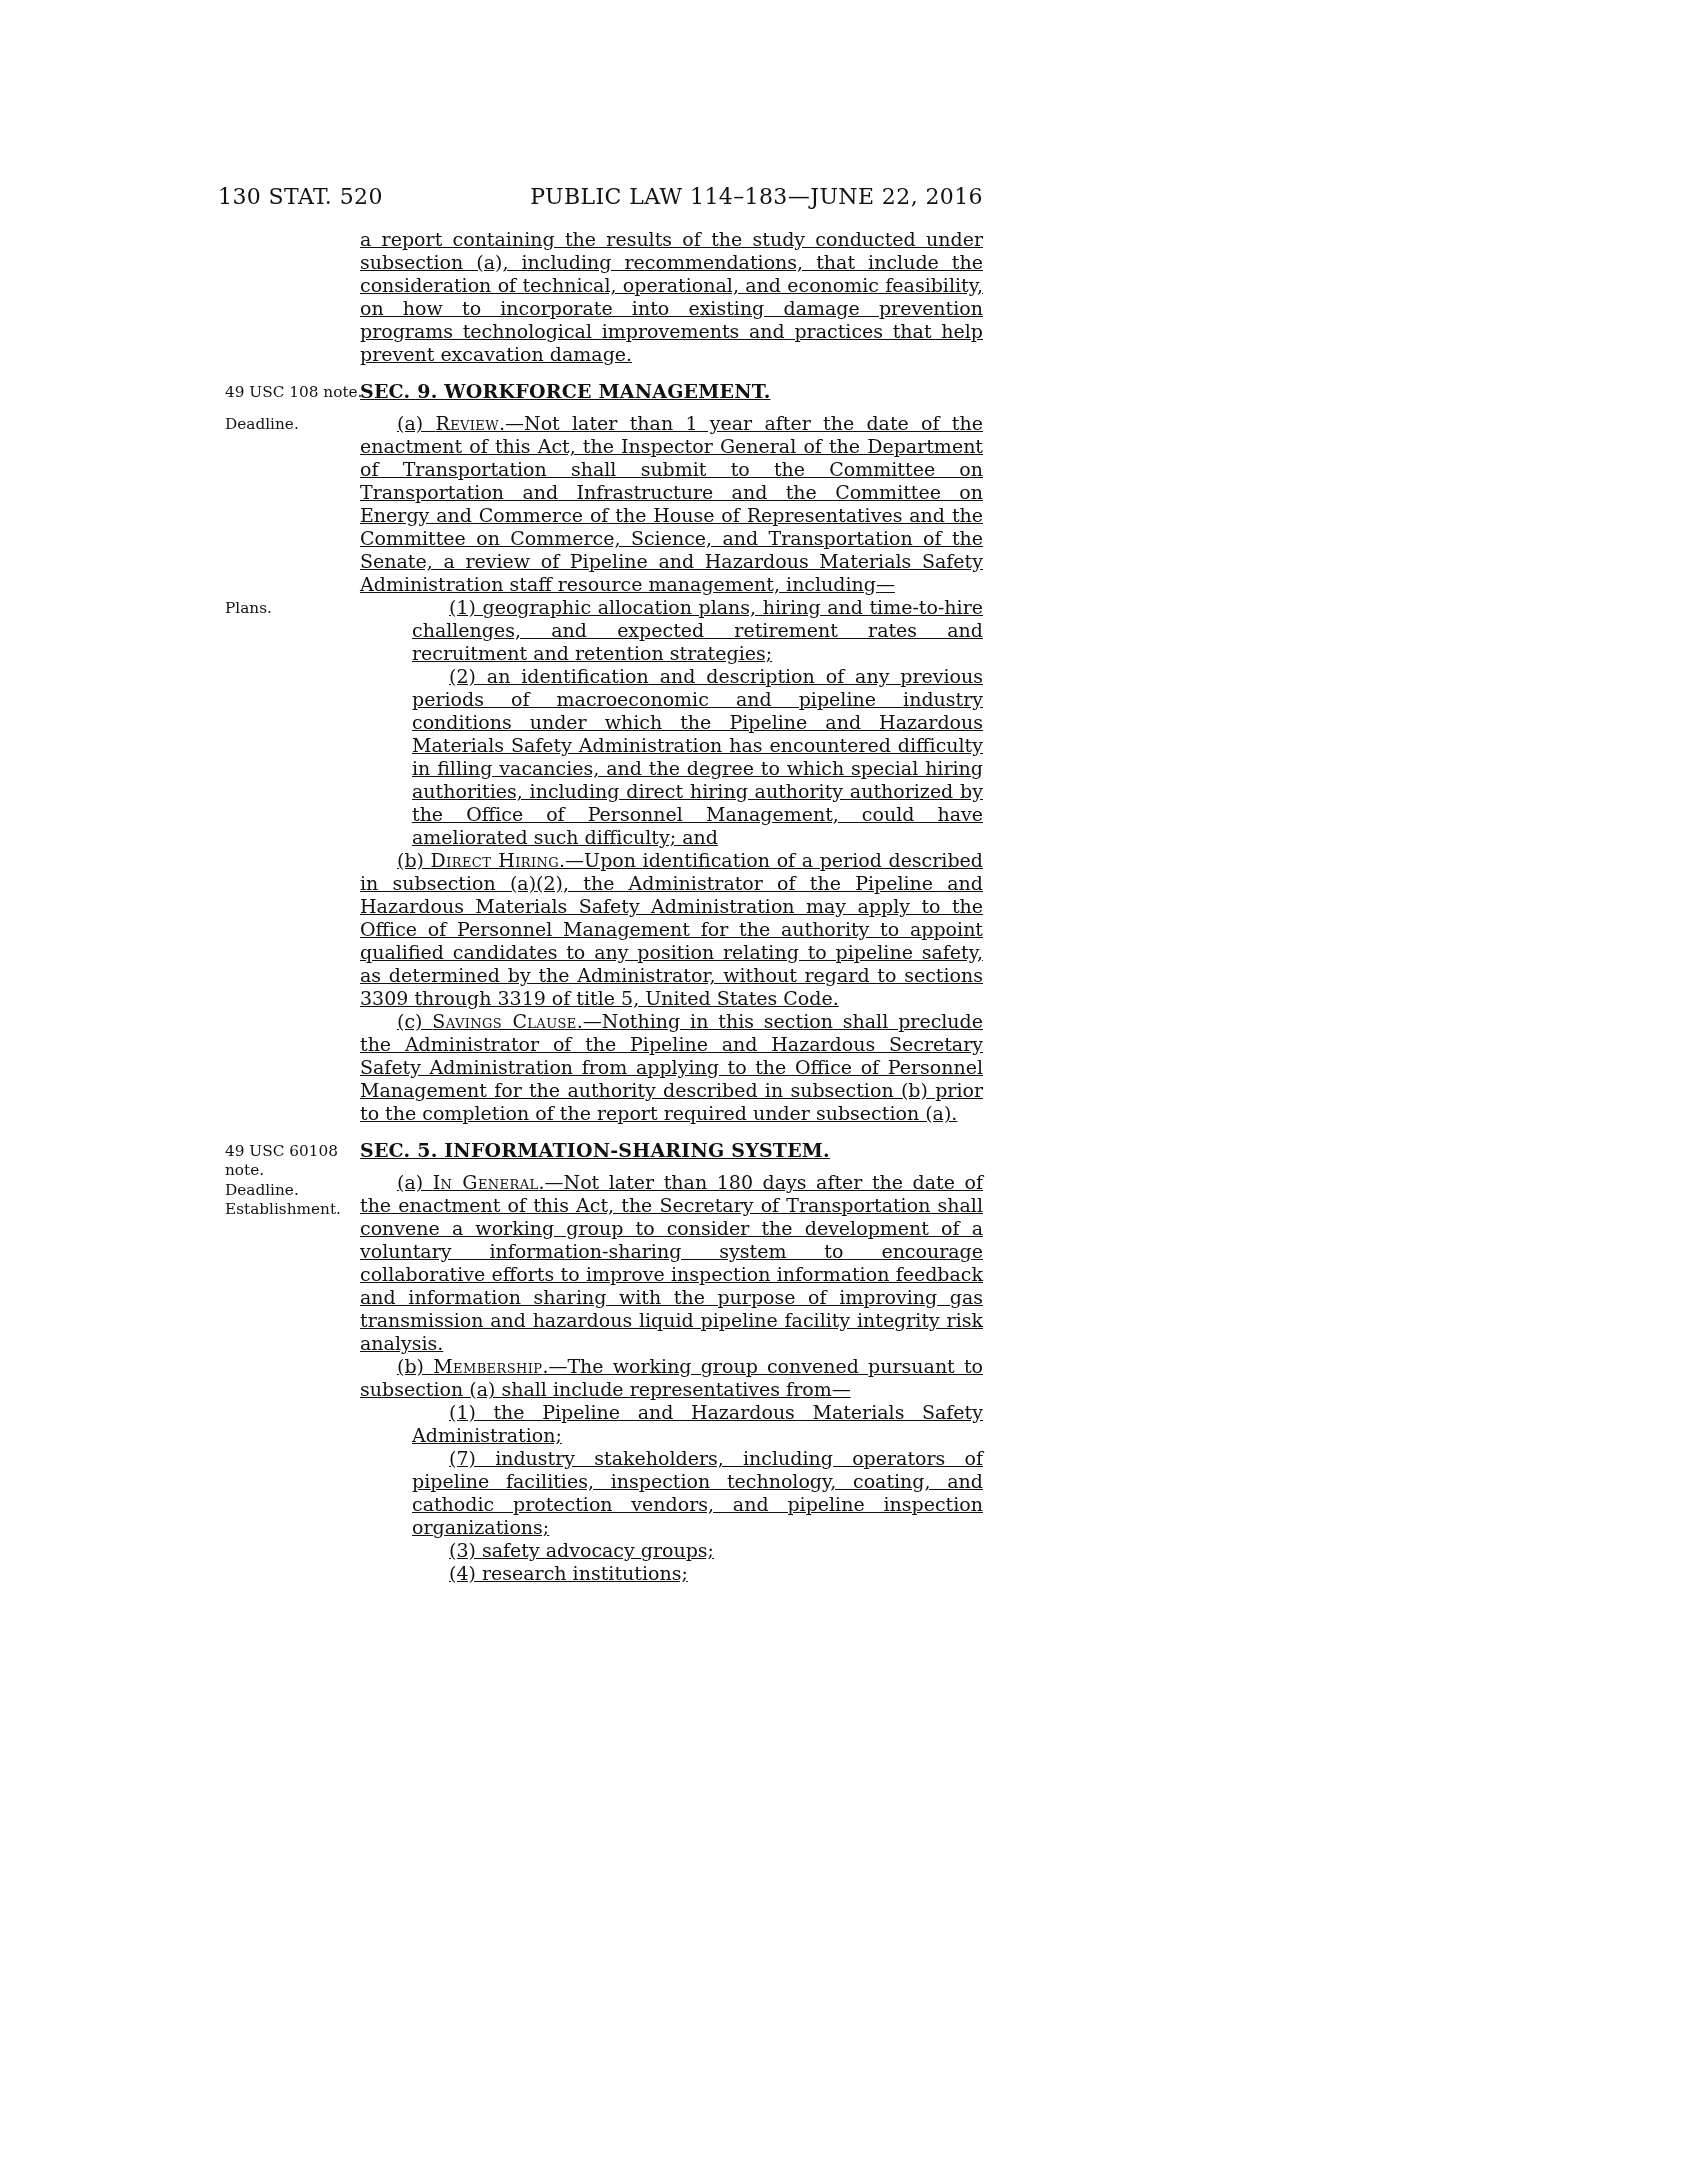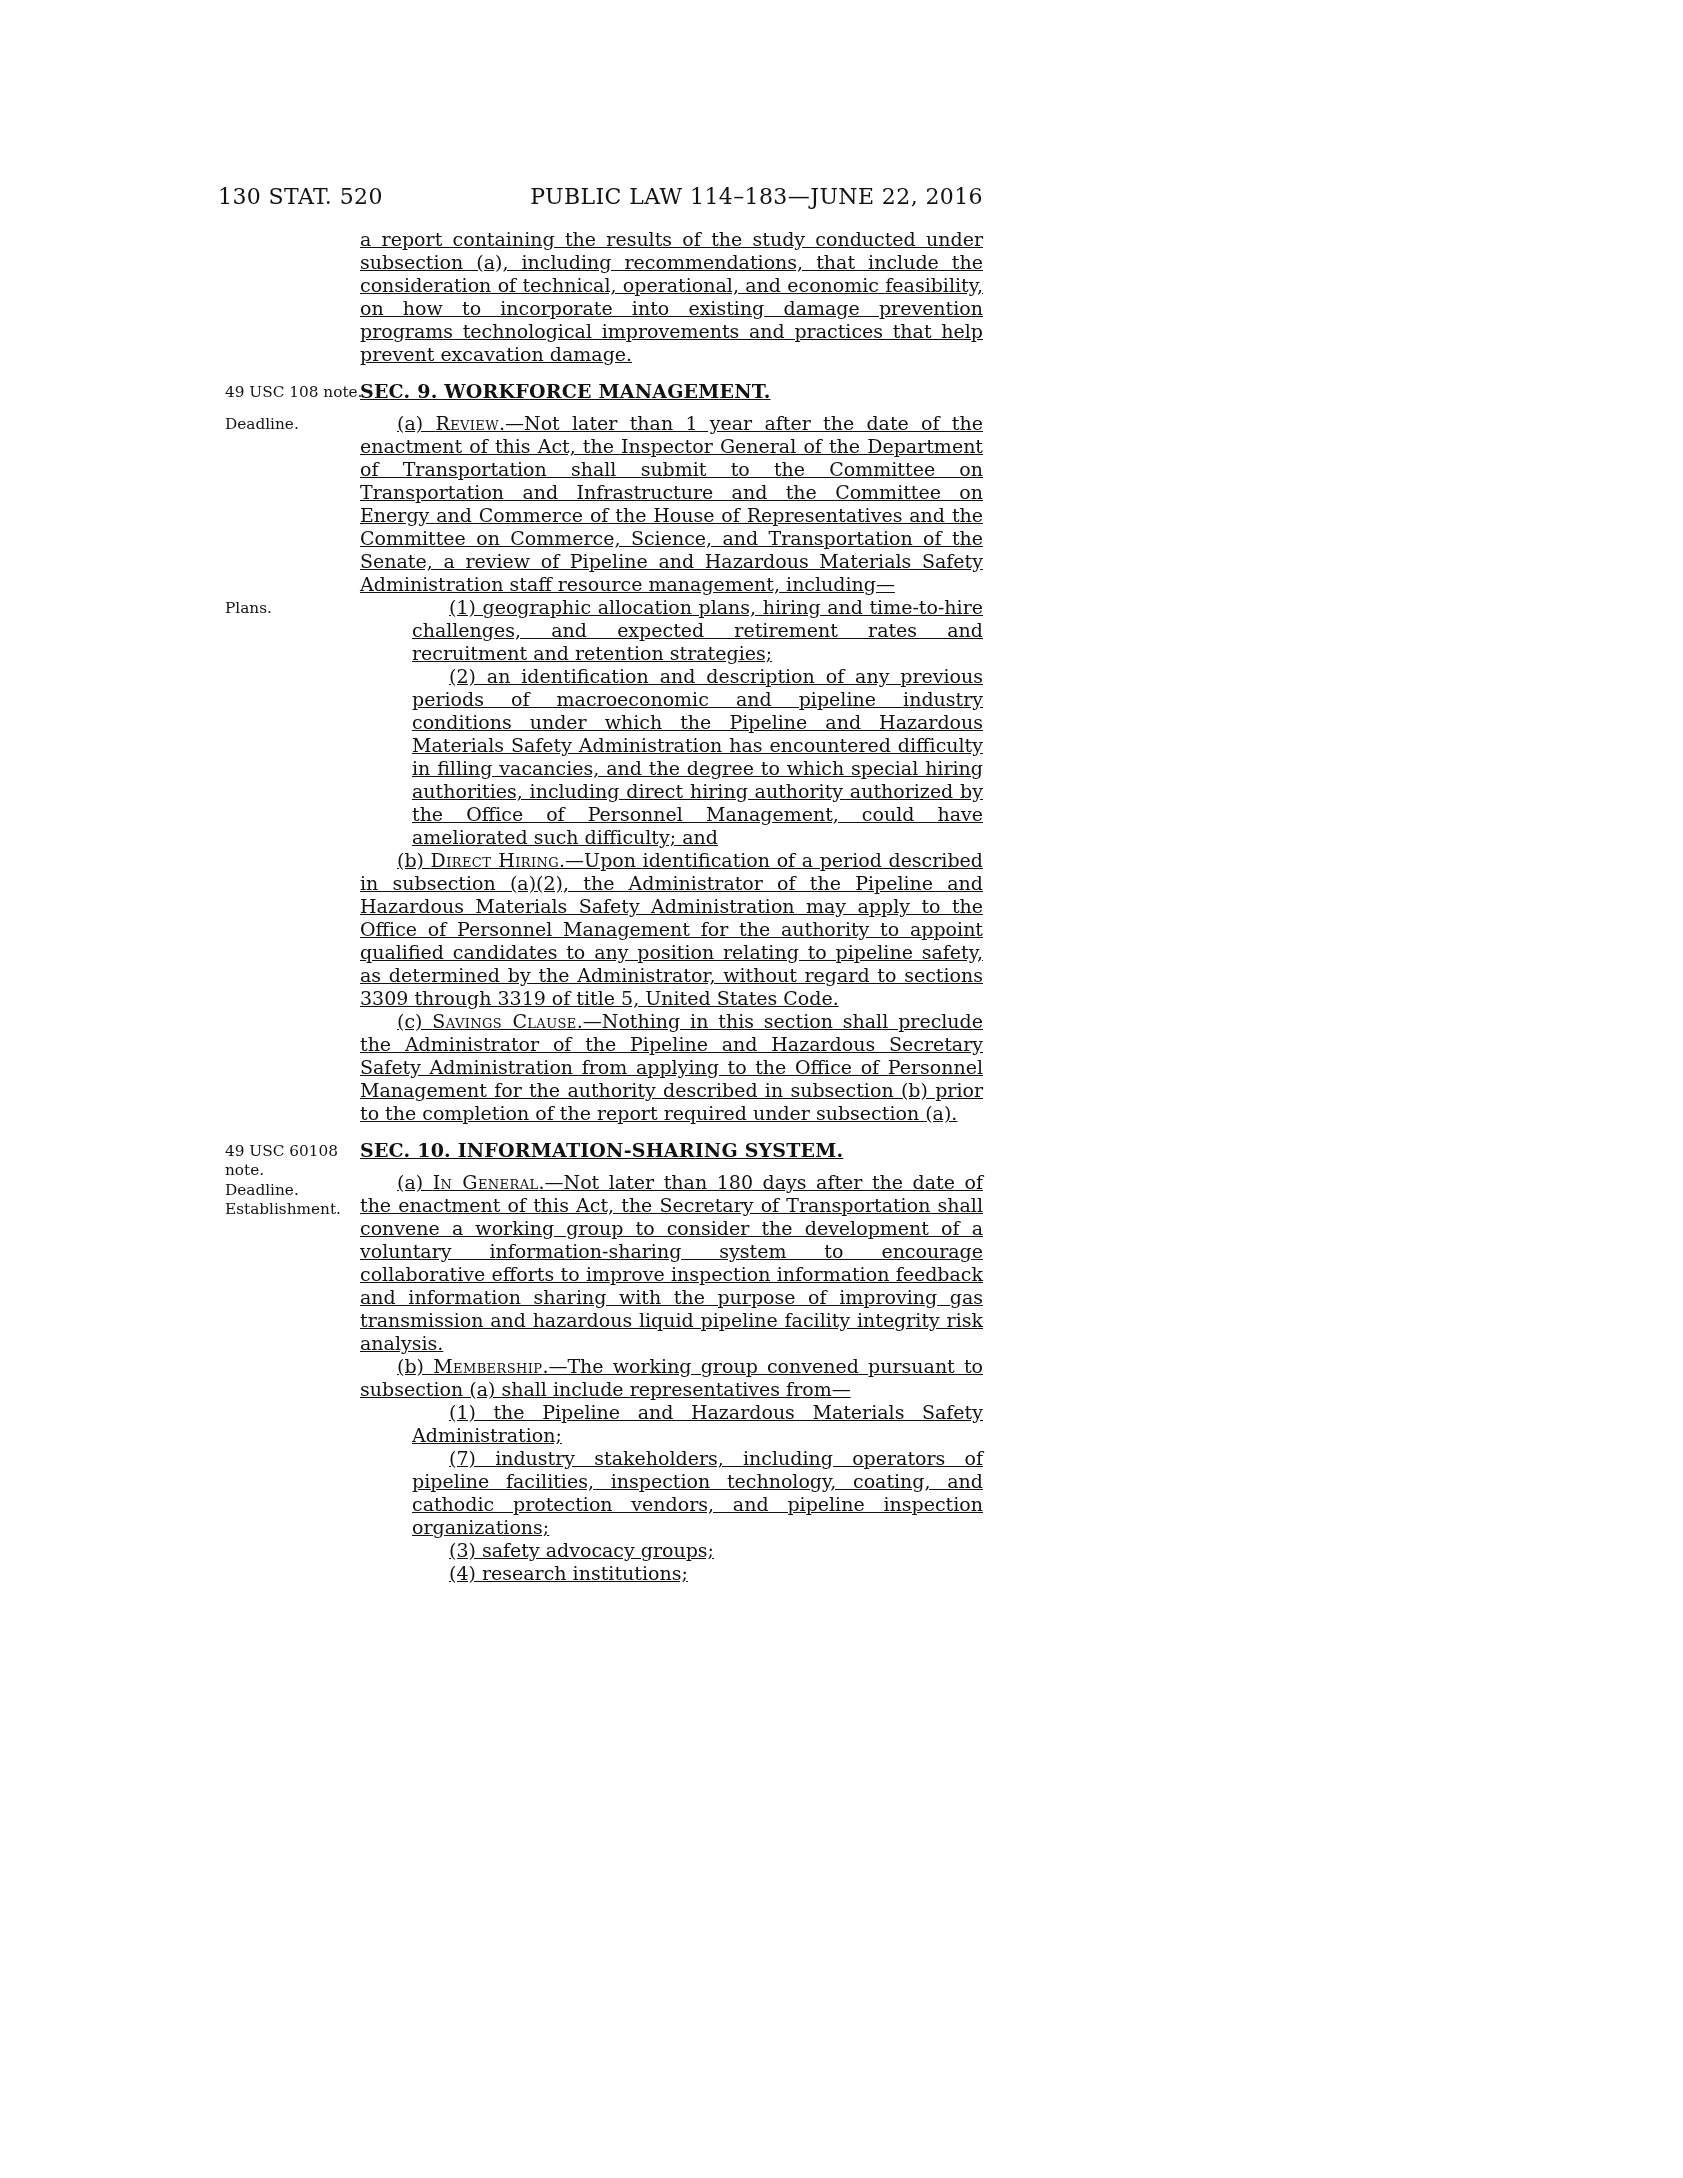--- a/index.html
+++ b/index.html
@@ -83,21 +83,21 @@
 
     <div class="row">
       <p class="para indent"><span>(c) </span><span class="sc">Savings Clause</span><span>.—Nothing in this section shall preclude the Administrator of the Pipeline and Hazardous Secretary Safety Administration from applying to the Office of Personnel Management for the authority described in subsection (b) prior to the completion of the report required under subsection (a).</span></p>
     </div>
 
     <div class="row">
       <div class="sidenote">49 USC 60108
 note.
 Deadline.
 Establishment.</div>
-      <h2 class="heading">SEC. 10. INFORMATION-SHARING SYSTEM.</h2>
+      <h2 class="heading">SEC. 5. INFORMATION-SHARING SYSTEM.</h2>
     </div>
 
     <div class="row">
       <p class="para indent"><span>(a) </span><span class="sc">In General</span><span>.—Not later than 180 days after the date of the enactment of this Act, the Secretary of Transportation shall convene a working group to consider the development of a voluntary information-sharing system to encourage collaborative efforts to improve inspection information feedback and information sharing with the purpose of improving gas transmission and hazardous liquid pipeline facility integrity risk analysis.</span></p>
     </div>
 
     <div class="row">
       <p class="para indent"><span>(b) </span><span class="sc">Membership</span><span>.—The working group convened pursuant to subsection (a) shall include representatives from—</span></p>
     </div>
 

